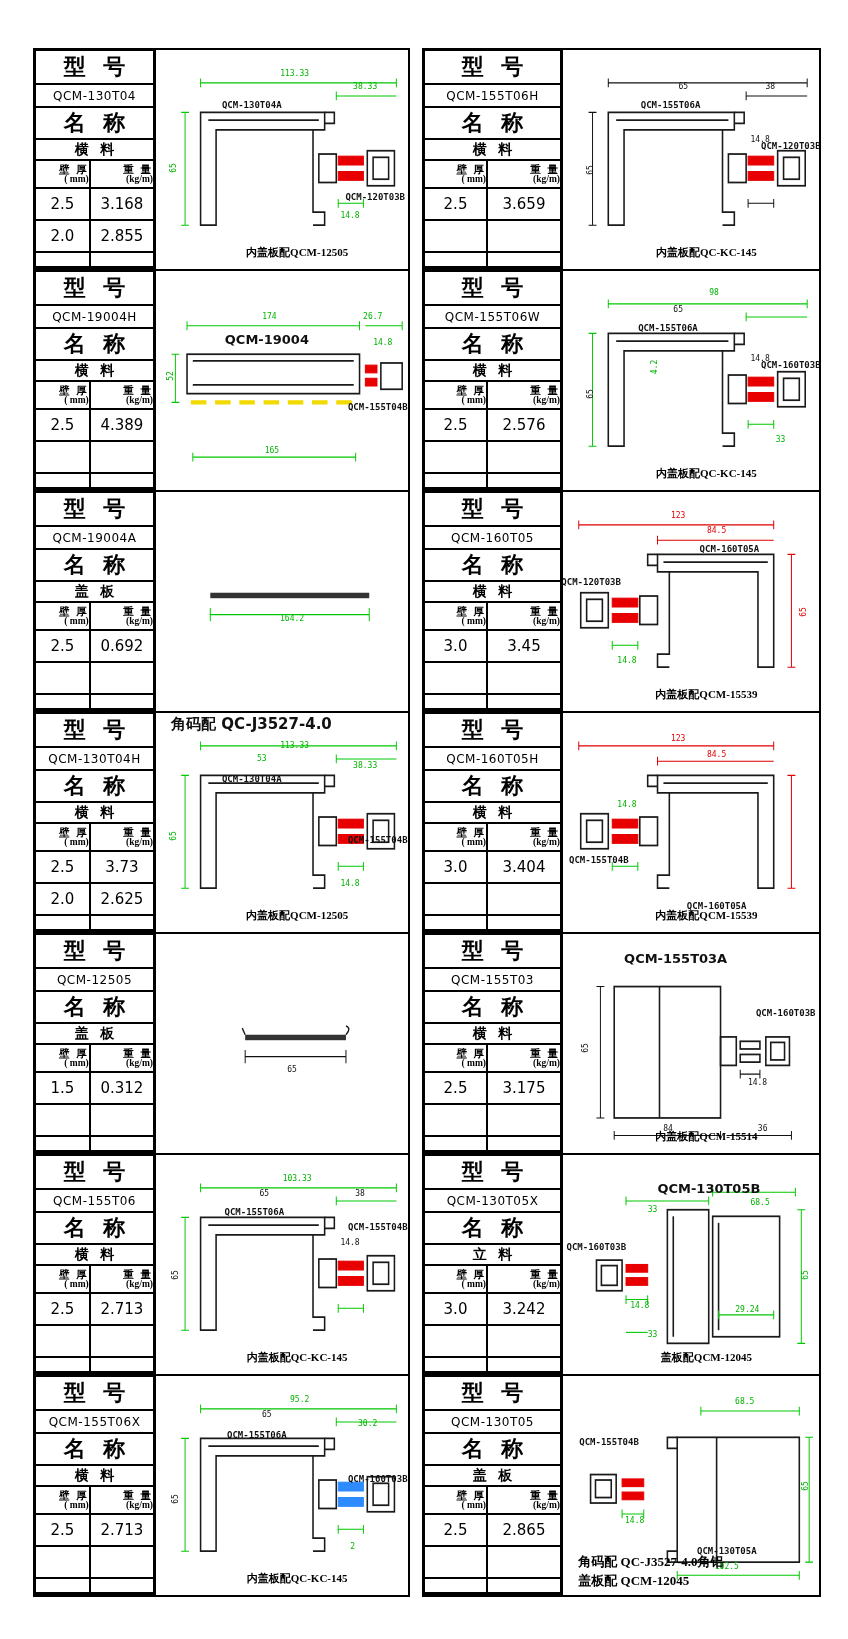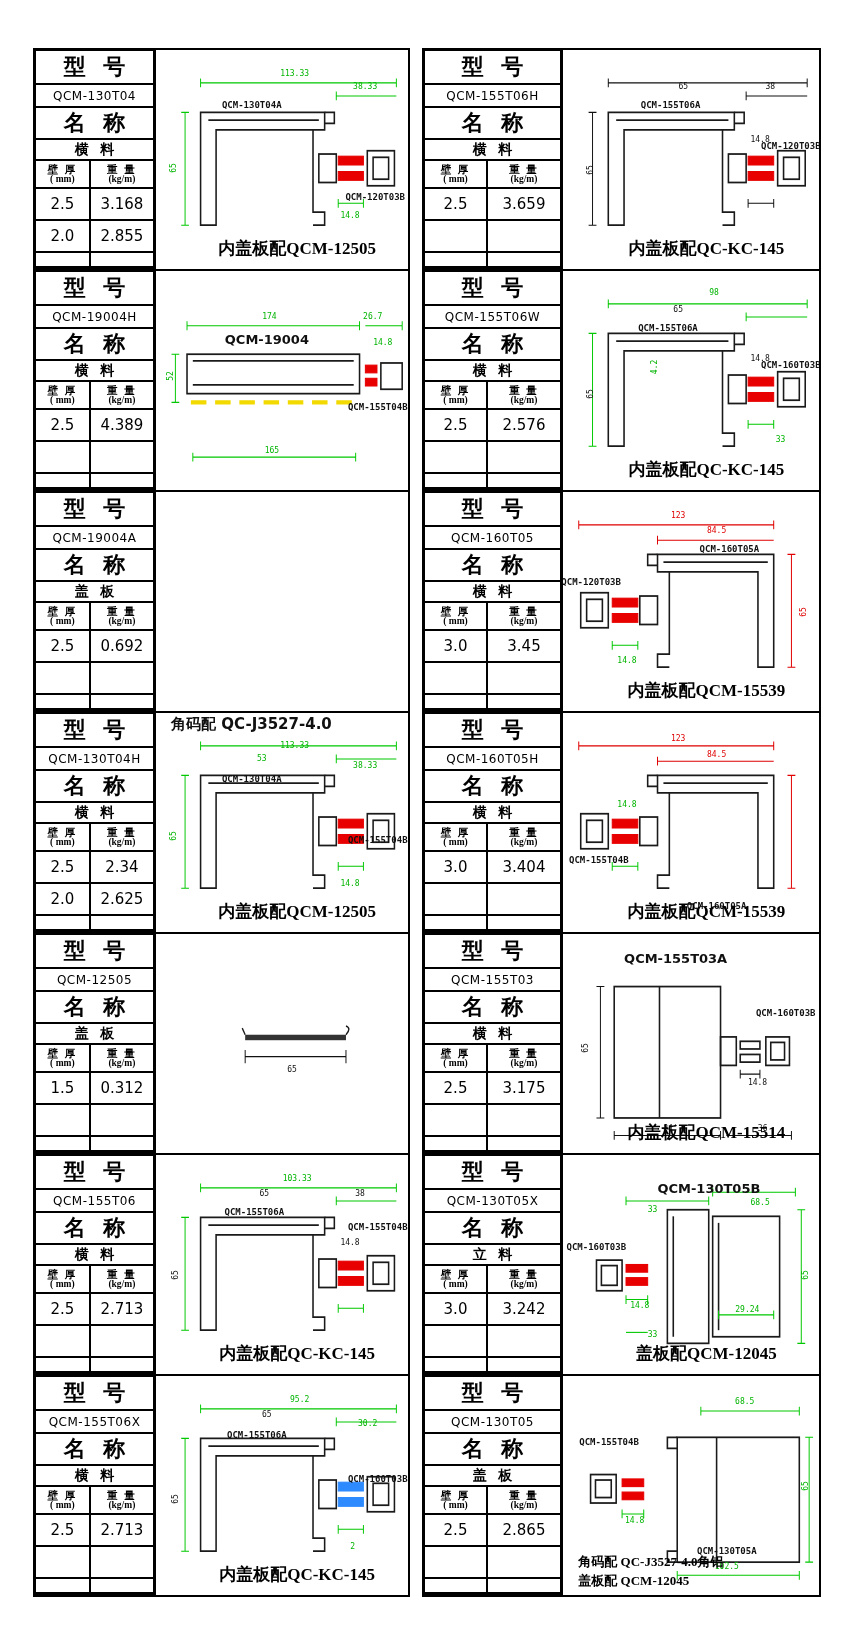--- a/index.html
+++ b/index.html
@@ -11,36 +11,36 @@
   .block{box-sizing:border-box;border:2px solid #000;height:223px;display:flex;margin-top:-2px;background:#fff;}
   .block:first-child{margin-top:0;}
   .tbl{box-sizing:border-box;border-right:2px solid #000;display:grid;grid-template-rows:34px 23px 32px 21px 28px 32px 32px minmax(0,1fr);grid-template-columns:46% 54%;}
   .col-left .tbl{width:121px;}
   .col-right .tbl{width:139px;}
   .cell{box-sizing:border-box;border:0.75px solid #000;display:flex;align-items:center;justify-content:center;overflow:hidden;}
   .span2{grid-column:1/3;}
   .big{font-family:"Liberation Serif",serif;font-weight:bold;font-size:22px;letter-spacing:6px;padding-left:6px;}
   .model{font-size:12px;font-family:"DejaVu Sans",sans-serif;letter-spacing:0.5px;}
   .name{font-family:"Liberation Serif",serif;font-weight:bold;font-size:14px;letter-spacing:4px;padding-left:4px;}
-  .sub{flex-direction:column;line-height:1.05;font-family:"Liberation Serif",serif;font-weight:bold;}
+  .sub{flex-direction:column;line-height:1.05;font-family:"Liberation Serif",serif;font-weight:bold;align-items:flex-end;}
   .sub .t{font-size:10.5px;letter-spacing:2px;}
   .sub .unit{font-size:9.5px;letter-spacing:0;}
   .num{font-size:15px;font-family:"DejaVu Sans",sans-serif;}
   .draw{position:relative;flex:1;overflow:hidden;}
   .draw svg{position:absolute;left:0;top:0;width:100%;height:100%;}
   .ann{position:absolute;transform:translate(-50%,-50%);white-space:nowrap;font-family:"DejaVu Sans Mono",monospace;line-height:1;}
   .k-dim{font-size:8px;}
   .k-label{font-size:9px;font-weight:bold;}
   .k-title{font-size:13px;font-weight:bold;font-family:"DejaVu Sans",sans-serif;}
   .k-note{font-size:15px;font-weight:bold;transform:translate(0,-50%);font-family:"DejaVu Sans",sans-serif;}
   .rot{transform:translate(-50%,-50%) rotate(-90deg);}
   .c-green{color:#00b400;}
   .c-red{color:#e00000;}
   .c-black{color:#111;}
-  .cap{position:absolute;left:56%;bottom:4%;transform:translateX(-50%);font-size:17px;font-weight:bold;white-space:nowrap;font-family:"Liberation Serif",serif;}
+  .cap{position:absolute;left:56%;bottom:4%;transform:translateX(-50%);font-size:11px;font-weight:bold;white-space:nowrap;font-family:"Liberation Serif",serif;}
   .cap-left{left:6%;bottom:2%;transform:none;font-size:13px;text-align:left;line-height:1.5;}
 </style>
 </head>
 <body>
 
 <div class="sheet">
   <div class="col col-left">
       <div class="block">
         <div class="tbl">
           <div class="cell span2 big">型  号</div>
@@ -165,37 +165,46 @@
           </div>
           <div class="cell num">2.5</div>
           <div class="cell num">0.692</div>
           <div class="cell num"></div>
           <div class="cell num"></div>
           <div class="cell num"></div>
           <div class="cell num"></div>
           <div class="cell"></div>
           <div class="cell"></div>
         </div>
+        <div class="draw">
+          <svg viewBox="0 0 260 200" preserveAspectRatio="none">
+            <rect x="56" y="92" width="164" height="5" fill="#333" stroke="none"></rect>
+    <g stroke="#00c800" fill="none" stroke-width="1">
+              <path d="M56 112 H220 M56 106 V118 M220 106 V118"></path>
+            </g>
+          </svg>
+          <span class="ann k-dim c-green" style="left:54%;top:58%">164.2</span>
+        </div>
       </div>
       <div class="block">
         <div class="tbl">
           <div class="cell span2 big">型  号</div>
           <div class="cell span2 model">QCM-130T04H</div>
           <div class="cell span2 big">名  称</div>
           <div class="cell span2 name">横  料</div>
           <div class="cell sub">
             <span class="t">壁 厚</span>
             <span class="unit">( mm)</span>
           </div>
           <div class="cell sub">
             <span class="t">重 量</span>
             <span class="unit">(kg/m)</span>
           </div>
           <div class="cell num">2.5</div>
-          <div class="cell num">2.34</div>
+          <div class="cell num">3.73</div>
           <div class="cell num">2.0</div>
           <div class="cell num">2.625</div>
           <div class="cell num"></div>
           <div class="cell num"></div>
           <div class="cell"></div>
           <div class="cell"></div>
         </div>
         <div class="draw">
           <svg viewBox="0 0 260 200" preserveAspectRatio="none">
             <g stroke="#1a1a1a" fill="none" stroke-width="1.6">

